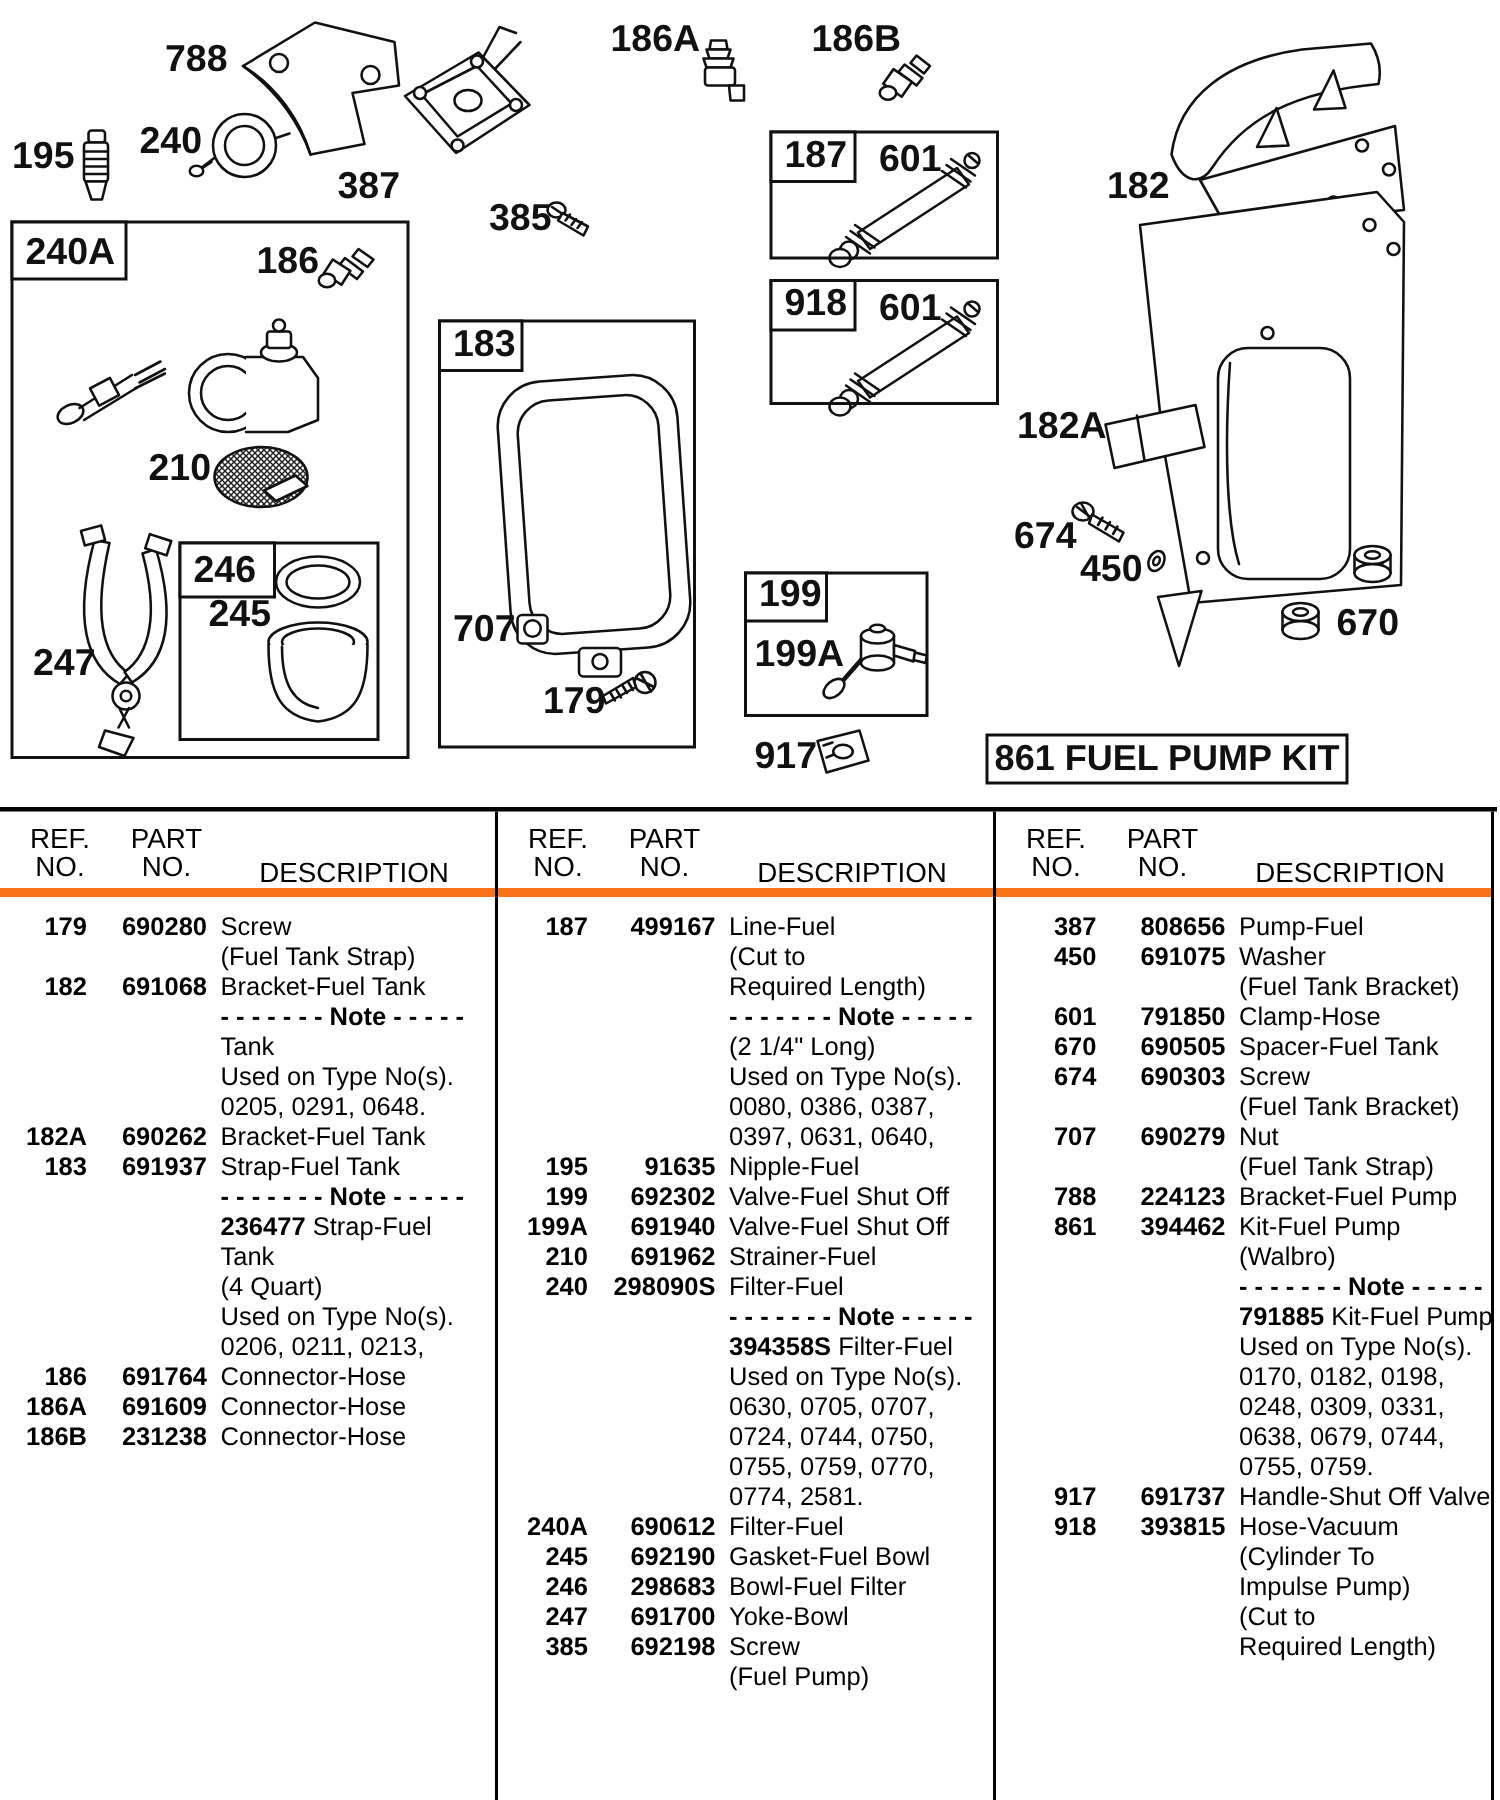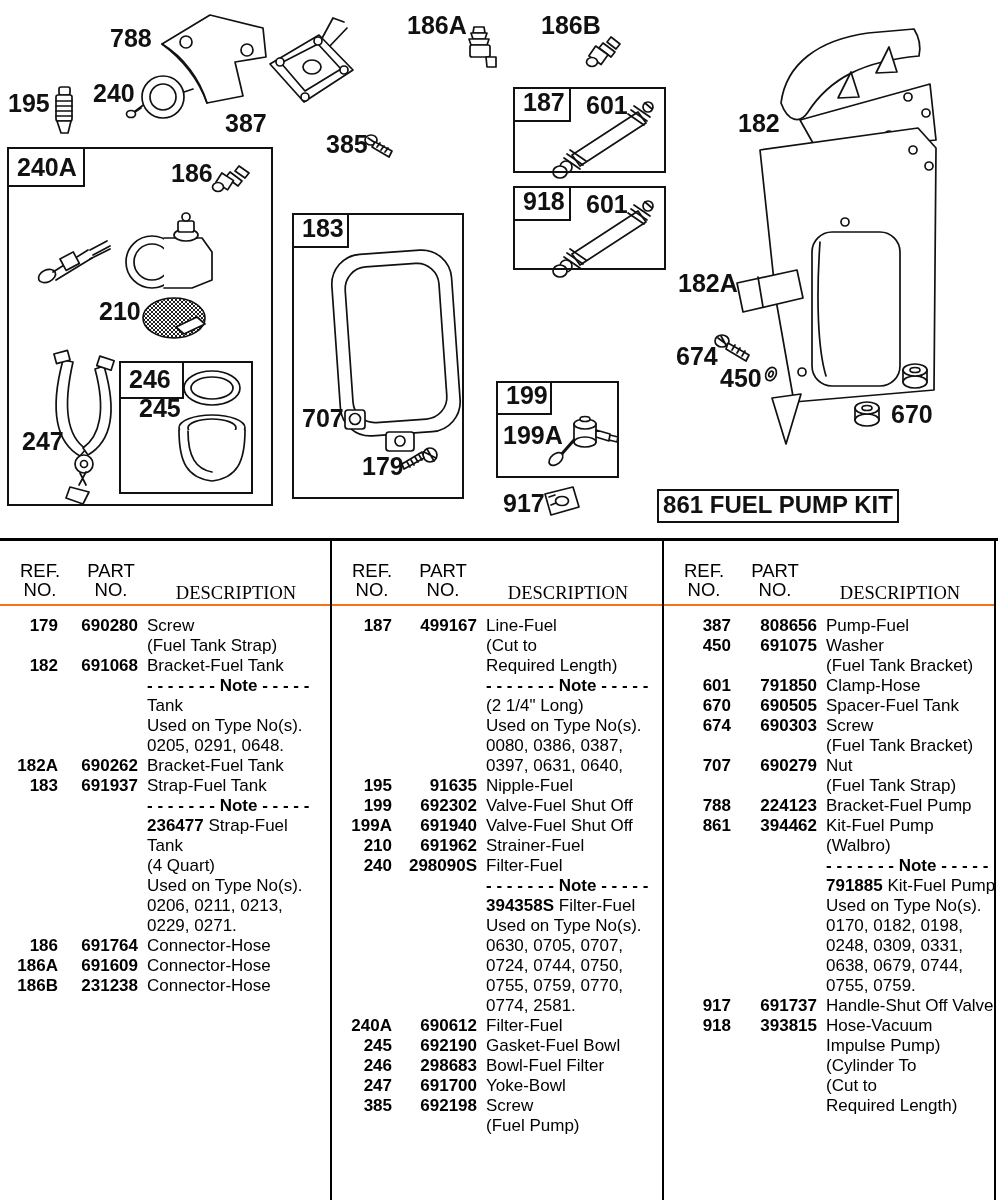--- a/index.html
+++ b/index.html
@@ -7,24 +7,24 @@
         font-family:"Liberation Sans",sans-serif;color:#000;}
   #diagram{position:absolute;left:0;top:0;}
   .lbl{font-family:"Liberation Sans",sans-serif;font-weight:bold;font-size:25px;fill:#111;}
   .lbl.kit{font-size:24px;text-anchor:middle;}
   .gbox{fill:none;stroke:#111;stroke-width:2;}
   .lbox{fill:#fff;stroke:#111;stroke-width:2;}
 
   .parts-table{position:absolute;left:0;top:538px;width:998px;height:662px;
                border-top:3px solid #000;display:flex;}
   .tcol{width:330px;border-right:2px solid #000;display:flex;flex-direction:column;}
-  .thead{display:grid;grid-template-columns:80px 62px 1fr;padding-top:20px;height:43px;
-         border-bottom:2px solid #f97316;}
+  .thead{display:grid;grid-template-columns:80px 62px 1fr;padding-top:8px;height:43px;
+         border-bottom:6px solid #f97316;}
   .th{font-size:18.5px;line-height:19px;text-align:center;white-space:pre-line;}
-  .th-desc{align-self:end;padding-bottom:1px;font-family:Liberation Serif, serif;}
+  .th-desc{align-self:end;padding-bottom:1px;}
   .rows{padding-top:10px;font-size:17px;}
   .tline{display:grid;line-height:20px;}
   .tcol[data-col="0"] .tline{grid-template-columns:58px 80px 1fr;}
   .tcol[data-col="1"] .tline{grid-template-columns:60px 85px 1fr;}
   .tcol[data-col="2"] .tline{grid-template-columns:67px 86px 1fr;}
   .c-ref,.c-part{font-weight:bold;text-align:right;}
   .c-desc{padding-left:9px;white-space:nowrap;}
   .c-desc b{font-weight:bold;}
 </style>
 </head>
@@ -360,25 +360,20 @@
             <span class="c-ref"></span>
             <span class="c-part"></span>
             <span class="c-desc">Used on Type No(s).</span>
           </div>
           <div class="tline">
             <span class="c-ref"></span>
             <span class="c-part"></span>
             <span class="c-desc">0206, 0211, 0213,</span>
           </div>
           <div class="tline">
-            <span class="c-ref"></span>
-            <span class="c-part"></span>
-            <span class="c-desc">0229, 0271.</span>
-          </div>
-          <div class="tline">
             <span class="c-ref">186</span>
             <span class="c-part">691764</span>
             <span class="c-desc">Connector-Hose</span>
           </div>
           <div class="tline">
             <span class="c-ref">186A</span>
             <span class="c-part">691609</span>
             <span class="c-desc">Connector-Hose</span>
           </div>
           <div class="tline">
@@ -639,26 +634,26 @@
             <span class="c-desc">Handle-Shut Off Valve</span>
           </div>
           <div class="tline">
             <span class="c-ref">918</span>
             <span class="c-part">393815</span>
             <span class="c-desc">Hose-Vacuum</span>
           </div>
           <div class="tline">
             <span class="c-ref"></span>
             <span class="c-part"></span>
+            <span class="c-desc">(Cylinder To</span>
+          </div>
+          <div class="tline">
+            <span class="c-ref"></span>
+            <span class="c-part"></span>
             <span class="c-desc">Impulse Pump)</span>
-          </div>
-          <div class="tline">
-            <span class="c-ref"></span>
-            <span class="c-part"></span>
-            <span class="c-desc">(Cylinder To</span>
           </div>
           <div class="tline">
             <span class="c-ref"></span>
             <span class="c-part"></span>
             <span class="c-desc">(Cut to</span>
           </div>
           <div class="tline">
             <span class="c-ref"></span>
             <span class="c-part"></span>
             <span class="c-desc">Required Length)</span>

